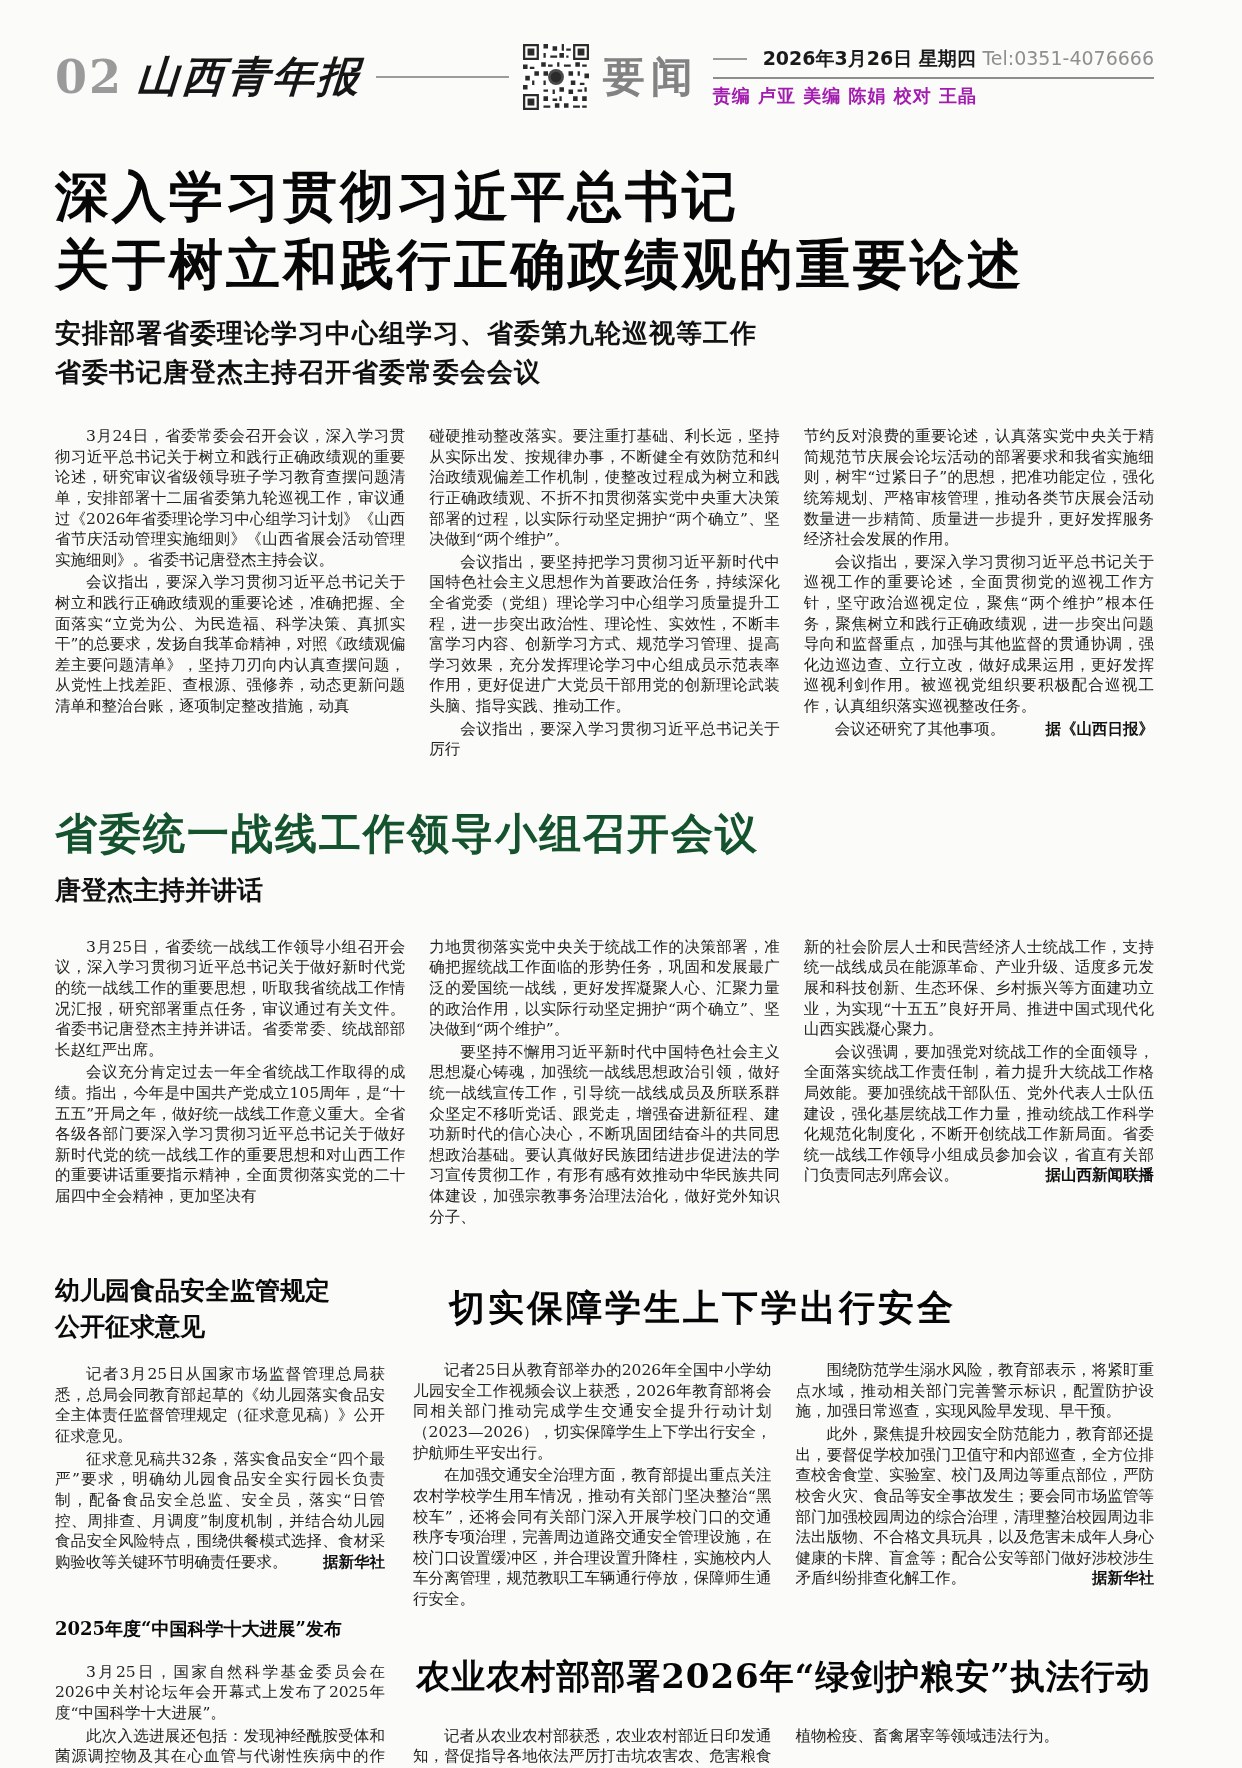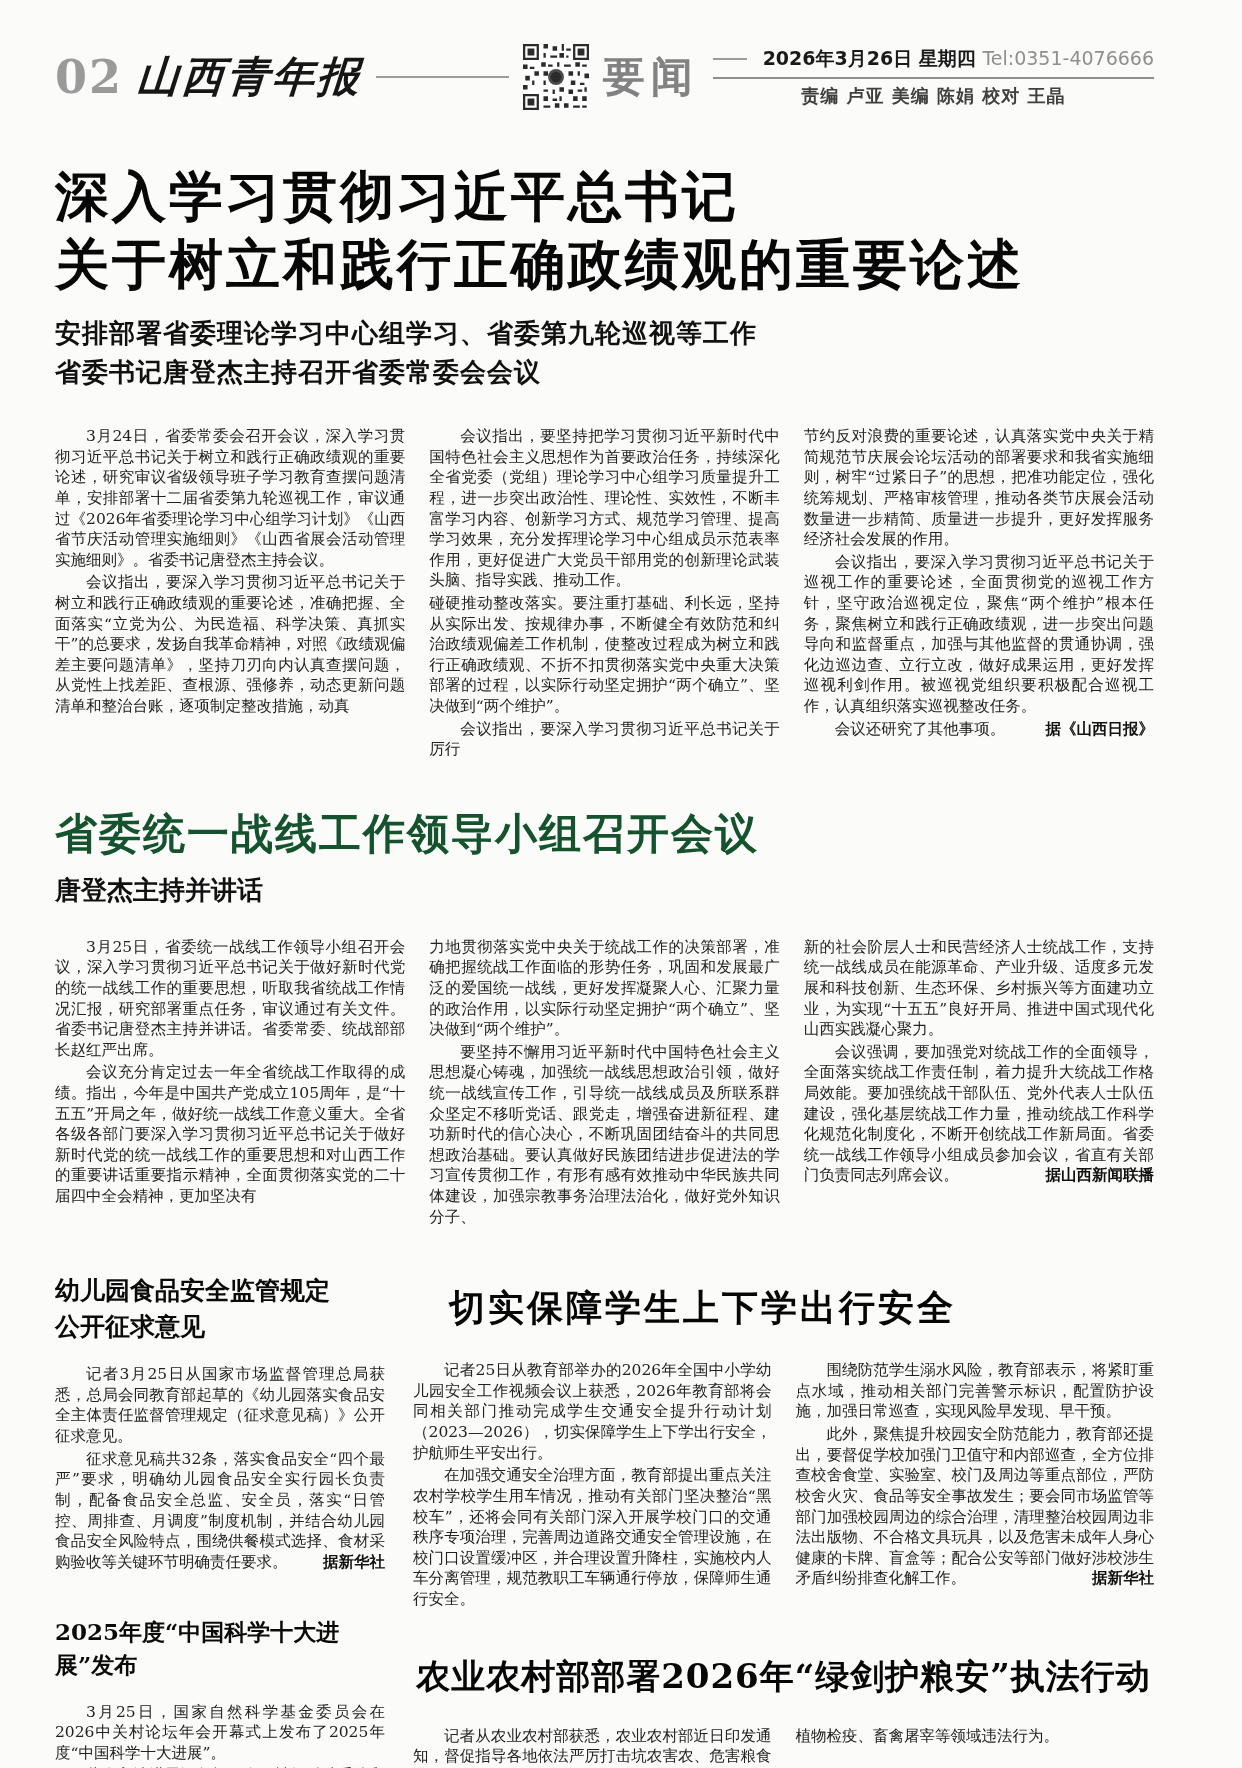--- a/index.html
+++ b/index.html
@@ -16,21 +16,21 @@
   .hline { height:2px; background:#9c9c9c; }
   .hline.grow { flex:1; min-width:40px; }
   .qr { width:66px; height:66px; flex:none; }
   .section-label { font:900 42px/1 "DejaVu Serif","Liberation Serif",serif; color:#828282; letter-spacing:6px; white-space:nowrap; }
   .header-right { flex:1.15; display:flex; flex-direction:column; justify-content:center; }
   .date-row { display:flex; align-items:center; gap:16px; }
   .date-row .hline.short { width:34px; flex:none; }
   .date-text { flex:1; text-align:right; font:700 19px/1.3 "DejaVu Sans","Liberation Sans",sans-serif; color:#1a1a1a; white-space:nowrap; }
   .date-text .tel { color:#8f8f8f; font-weight:400; }
   .header-right .divider { height:2px; background:#8d8d8d; margin:6px 0 5px; }
-  .staff-text { text-align:center; font:700 18px/1.3 "DejaVu Sans","Liberation Sans",sans-serif; color:#404040; letter-spacing:1px; }
+  .staff-text { text-align:left; font:700 18px/1.3 "DejaVu Sans","Liberation Sans",sans-serif; color:#a21caf; letter-spacing:1px; }
   
   .lead { margin-top:44px; }
   .lead-h { font:900 54px/1.26 "DejaVu Serif","Liberation Serif",serif; color:#070707; letter-spacing:3px; }
   .lead-deck { margin-top:16px; }
   .deck-line { font:700 26px/1.5 "DejaVu Serif","Liberation Serif",serif; color:#111; letter-spacing:1px; }
   .cols { display:flex; gap:24px; margin-top:34px; }
   .col { flex:1; min-width:0; }
   .para { font-size:15.5px; line-height:1.33; text-align:justify; text-indent:2em; color:#222; }
   .para.cont { text-indent:0; }
   .src { float:right; font-weight:700; color:#111; }
@@ -38,21 +38,21 @@
   .unity { margin-top:48px; }
   .unity-h { font:900 42px/1.25 "DejaVu Serif","Liberation Serif",serif; color:#14532d; letter-spacing:2px; }
   .unity-sub { margin-top:12px; font:700 26px/1.4 "DejaVu Serif","Liberation Serif",serif; color:#111; }
   .unity .cols { margin-top:28px; }
   
   .bottom { margin-top:46px; display:grid; grid-template-columns:330px 1fr; gap:28px; }
   .small-h { font:900 25px/1.42 "DejaVu Serif","Liberation Serif",serif; color:#0a0a0a; }
   .kg .body, .sci .body { margin-top:20px; }
   .body > .para + .para { margin-top:2px; }
   .sci { margin-top:44px; }
-  .sci .small-h { font-size:23px; }
+  .sci .small-h { font-size:18px; }
   .stu-kicker { font:700 24px/1.3 "DejaVu Sans","Liberation Sans",sans-serif; color:#141414; margin-left:36px; }
   .stu-h { margin:12px 0 0 36px; font:900 36px/1.25 "DejaVu Sans","Liberation Sans",sans-serif; color:#060606; letter-spacing:3px; }
   .stu .cols { margin-top:30px; }
   .agri { margin-top:44px; }
   .agri-h { text-align:center; font:900 34px/1.3 "DejaVu Serif","Liberation Serif",serif; color:#060606; letter-spacing:1px; }
   .agri .cols { margin-top:28px; }
   .cols .col .para + .para { margin-top:2px; }
 </style>
 </head>
 <body>
@@ -89,22 +89,22 @@
     <div class="lead-deck">
       <div class="deck-line">安排部署省委理论学习中心组学习、省委第九轮巡视等工作</div>
       <div class="deck-line">省委书记唐登杰主持召开省委常委会会议</div>
     </div>
     <div class="cols">
       <div class="col">
         <p class="para">3月24日，省委常委会召开会议，深入学习贯彻习近平总书记关于树立和践行正确政绩观的重要论述，研究审议省级领导班子学习教育查摆问题清单，安排部署十二届省委第九轮巡视工作，审议通过《2026年省委理论学习中心组学习计划》《山西省节庆活动管理实施细则》《山西省展会活动管理实施细则》。省委书记唐登杰主持会议。</p>
         <p class="para">会议指出，要深入学习贯彻习近平总书记关于树立和践行正确政绩观的重要论述，准确把握、全面落实“立党为公、为民造福、科学决策、真抓实干”的总要求，发扬自我革命精神，对照《政绩观偏差主要问题清单》，坚持刀刃向内认真查摆问题，从党性上找差距、查根源、强修养，动态更新问题清单和整治台账，逐项制定整改措施，动真</p>
       </div>
       <div class="col">
+        <p class="para cont">碰硬推动整改落实。要注重打基础、利长远，坚持从实际出发、按规律办事，不断健全有效防范和纠治政绩观偏差工作机制，使整改过程成为树立和践行正确政绩观、不折不扣贯彻落实党中央重大决策部署的过程，以实际行动坚定拥护“两个确立”、坚决做到“两个维护”。</p>
         <p class="para">会议指出，要坚持把学习贯彻习近平新时代中国特色社会主义思想作为首要政治任务，持续深化全省党委（党组）理论学习中心组学习质量提升工程，进一步突出政治性、理论性、实效性，不断丰富学习内容、创新学习方式、规范学习管理、提高学习效果，充分发挥理论学习中心组成员示范表率作用，更好促进广大党员干部用党的创新理论武装头脑、指导实践、推动工作。</p>
-        <p class="para cont">碰硬推动整改落实。要注重打基础、利长远，坚持从实际出发、按规律办事，不断健全有效防范和纠治政绩观偏差工作机制，使整改过程成为树立和践行正确政绩观、不折不扣贯彻落实党中央重大决策部署的过程，以实际行动坚定拥护“两个确立”、坚决做到“两个维护”。</p>
         <p class="para">会议指出，要深入学习贯彻习近平总书记关于厉行</p>
       </div>
       <div class="col">
         <p class="para cont">节约反对浪费的重要论述，认真落实党中央关于精简规范节庆展会论坛活动的部署要求和我省实施细则，树牢“过紧日子”的思想，把准功能定位，强化统筹规划、严格审核管理，推动各类节庆展会活动数量进一步精简、质量进一步提升，更好发挥服务经济社会发展的作用。</p>
         <p class="para">会议指出，要深入学习贯彻习近平总书记关于巡视工作的重要论述，全面贯彻党的巡视工作方针，坚守政治巡视定位，聚焦“两个维护”根本任务，聚焦树立和践行正确政绩观，进一步突出问题导向和监督重点，加强与其他监督的贯通协调，强化边巡边查、立行立改，做好成果运用，更好发挥巡视利剑作用。被巡视党组织要积极配合巡视工作，认真组织落实巡视整改任务。</p>
         <p class="para"><span>会议还研究了其他事项。</span><span class="src">据《山西日报》</span></p>
       </div>
     </div>
   </div>
 

